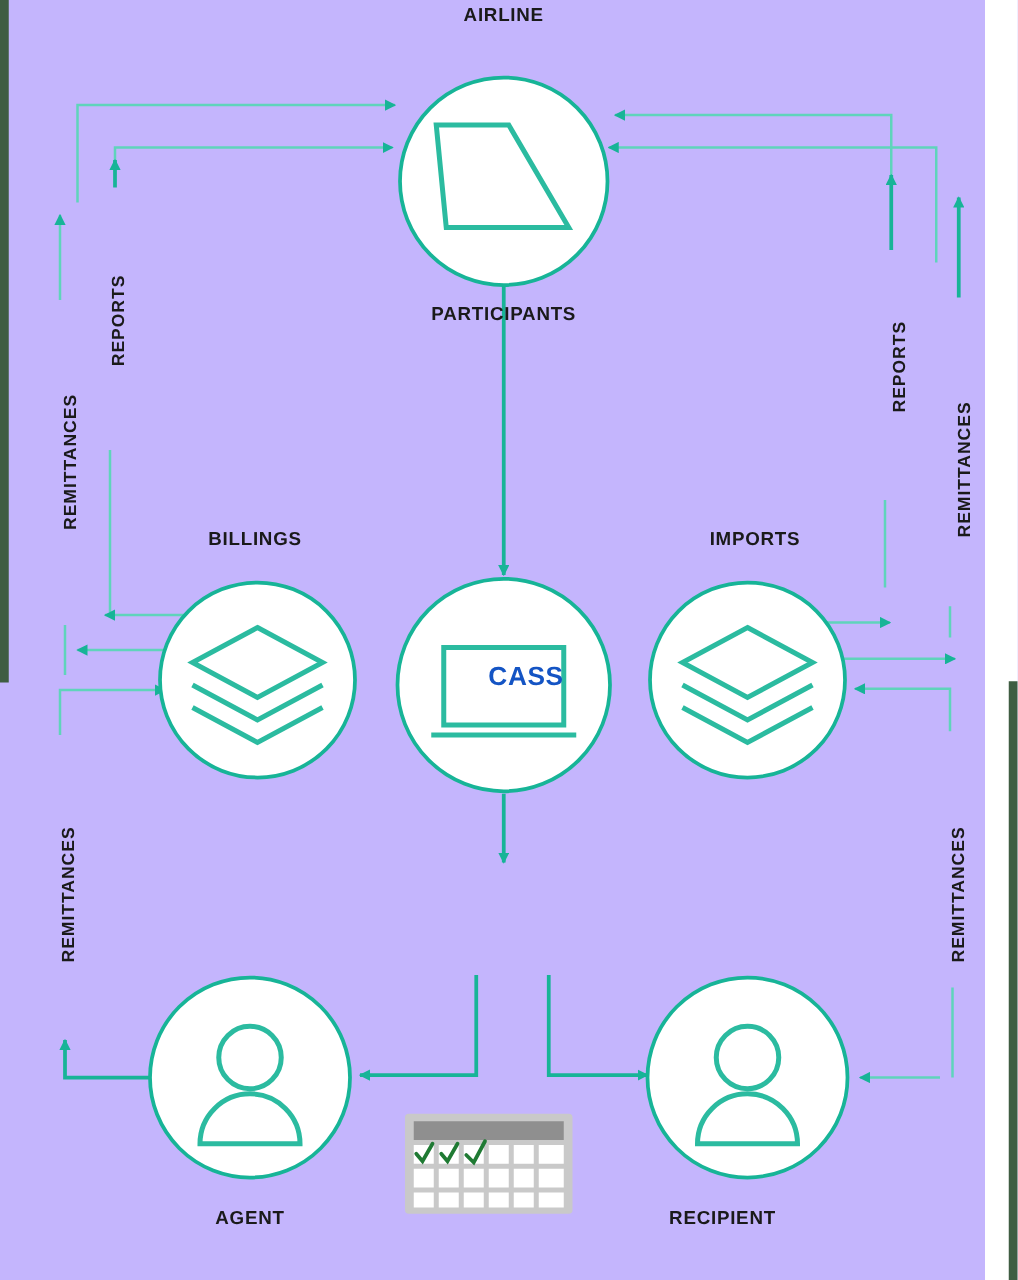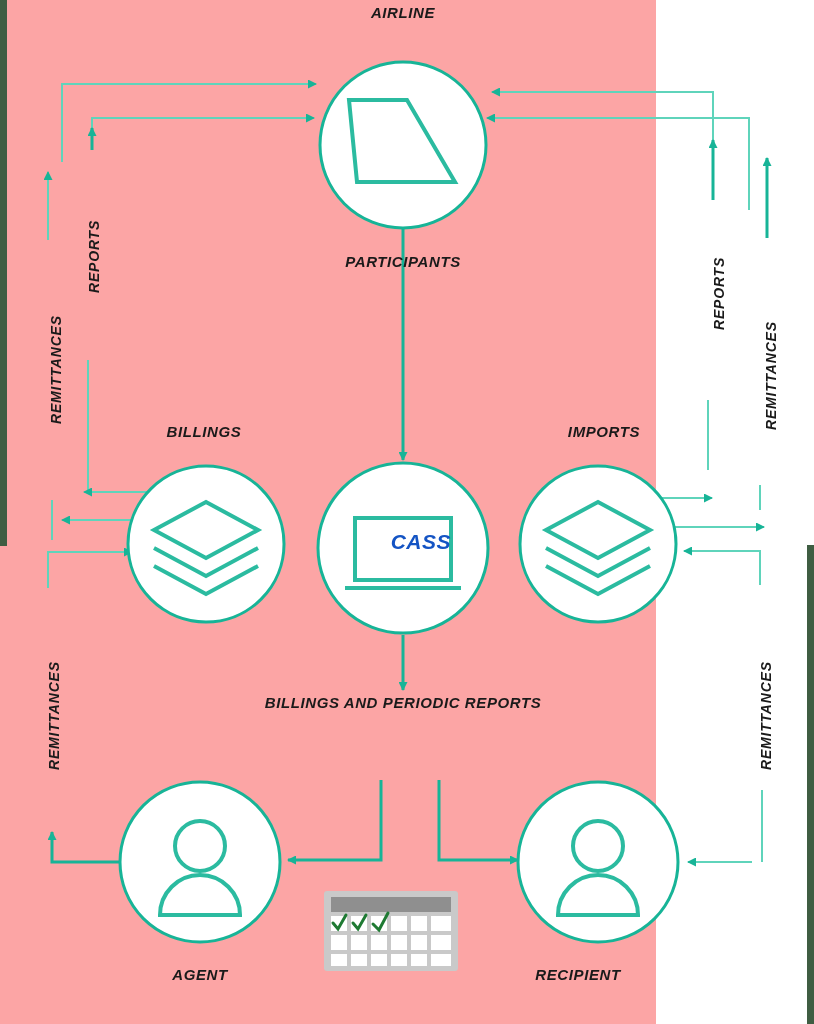--- a/index.html
+++ b/index.html
@@ -1,18 +1,18 @@
 <!DOCTYPE html>
 <html><head>
 <meta charset="utf-8">
 <style>
   html,body{margin:0;padding:0;background:#ffffff;}
   body{width:814px;height:1024px;overflow:hidden;
        font-family:"Liberation Sans","DejaVu Sans",sans-serif;}
-  #stage{position:relative;width:656px;height:1024px;background:#fca5a5;font-style:italic;}
+  #stage{position:relative;width:788px;height:1024px;background:#c4b5fd;}
   svg#canvas{position:absolute;left:0;top:0;width:814px;height:1024px;}
   .lbl{position:absolute;color:#1a1a1a;font-weight:bold;letter-spacing:.6px;
        white-space:nowrap;font-size:15px;}
   .lbl.c{transform:translateX(-50%);}
   .vlbl{position:absolute;color:#1a1a1a;font-weight:bold;letter-spacing:.8px;
         white-space:nowrap;font-size:14px;
         transform-origin:0 0;transform:rotate(-90deg);}
   .edge{position:absolute;background:#3f5d42;}
 </style>
 </head>
@@ -134,24 +134,23 @@
       </g>
       <g stroke="#1f7a33" stroke-width="3" fill="none" stroke-linecap="round">
         <path d="M333,923 L338,929 L346,915"></path>
         <path d="M353,923 L358,929 L366,915"></path>
         <path d="M373,924 L379,930 L388,913"></path>
       </g>
     </g>
   </svg>
 
   <div class="lbl c" style="left:403px;top:4px;">AIRLINE</div>
-  <div class="lbl c" style="left:403px;top:253px;">PARTICIPANTS</div>
+  <div class="lbl c" style="left:403px;top:243px;">PARTICIPANTS</div>
   <div class="lbl c" style="left:204px;top:423px;">BILLINGS</div>
   <div class="lbl c" style="left:604px;top:423px;">IMPORTS</div>
-  <div class="lbl c" style="left:403px;top:694px;">BILLINGS AND PERIODIC REPORTS</div>
   <div class="lbl c" style="left:200px;top:966px;">AGENT</div>
   <div class="lbl c" style="left:578px;top:966px;">RECIPIENT</div>
 
   <div style="position:absolute;left:355px;top:530px;width:96px;text-align:right;
               color:#1454c4;font-size:21px;font-weight:bold;letter-spacing:.5px;">CASS</div>
 
   <div class="vlbl" style="left:86px;top:293px;">REPORTS</div>
   <div class="vlbl" style="left:48px;top:424px;">REMITTANCES</div>
   <div class="vlbl" style="left:46px;top:770px;">REMITTANCES</div>
 

